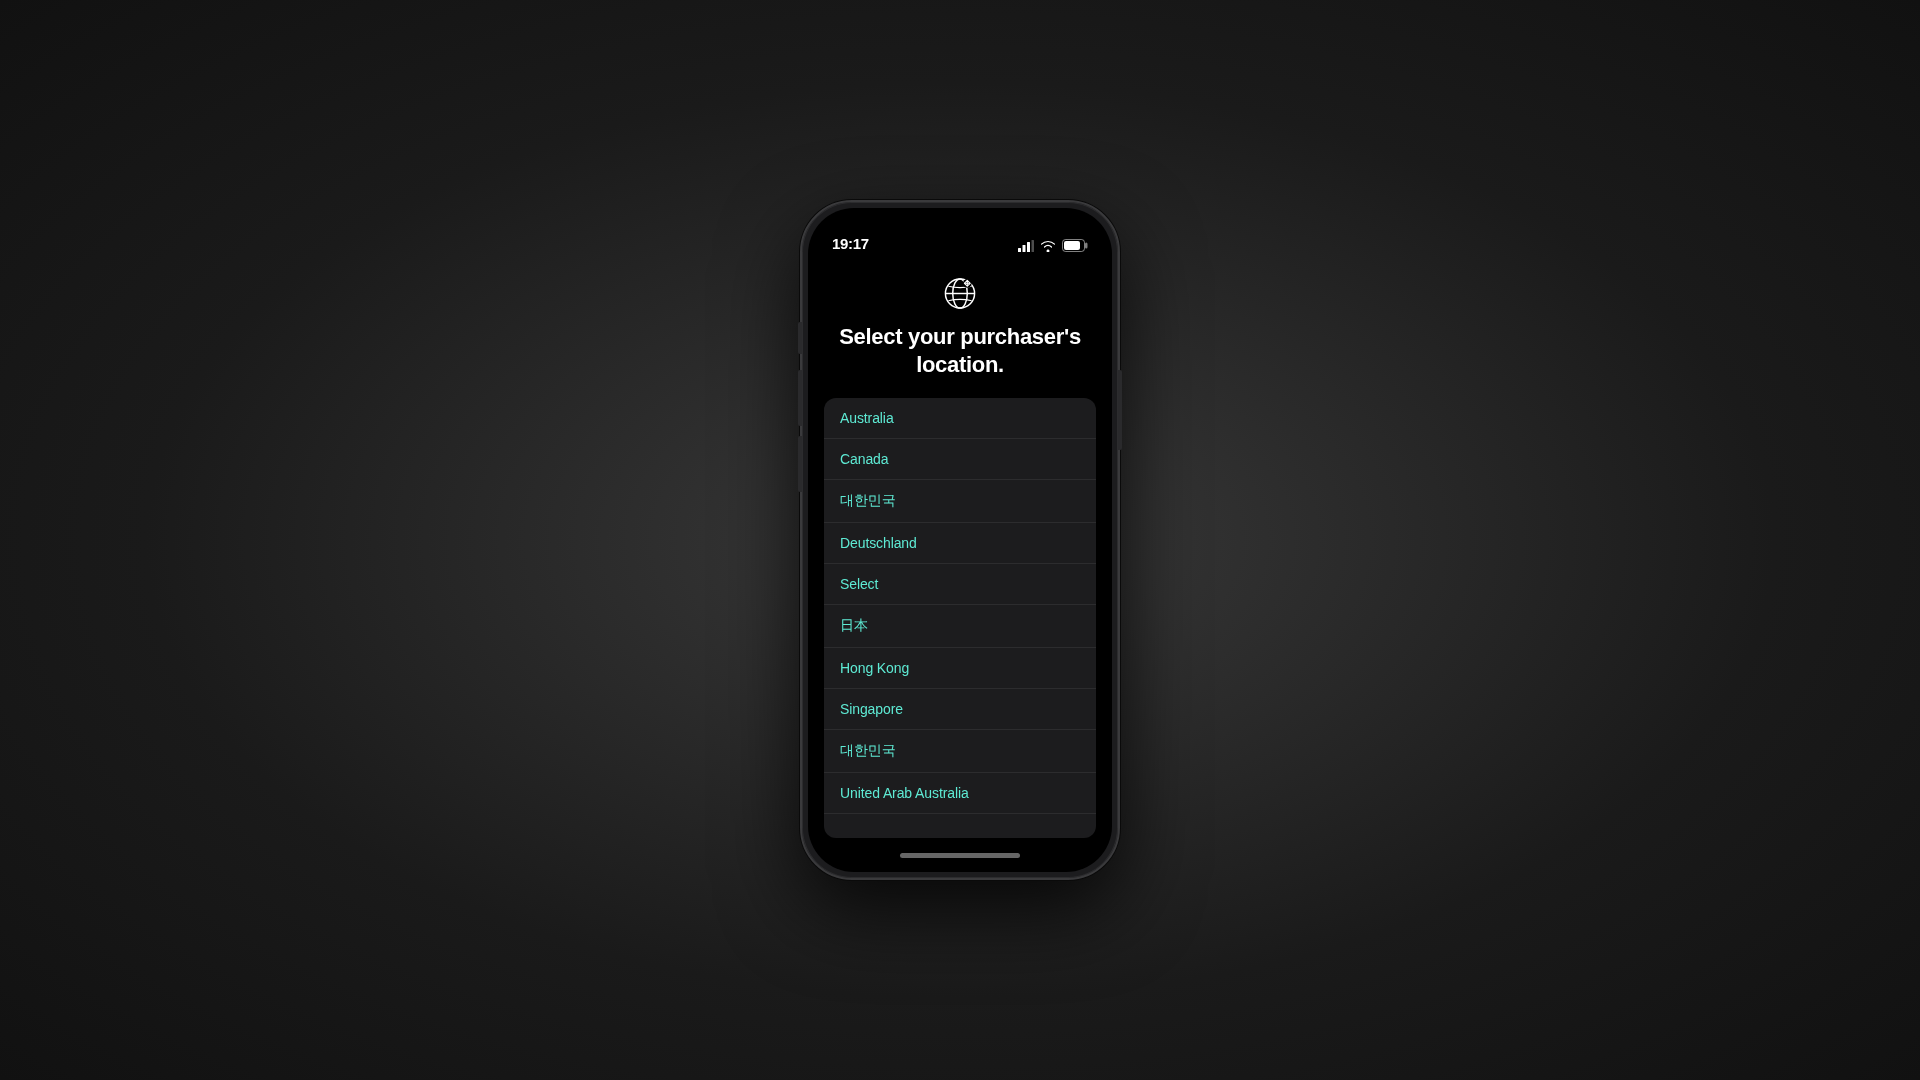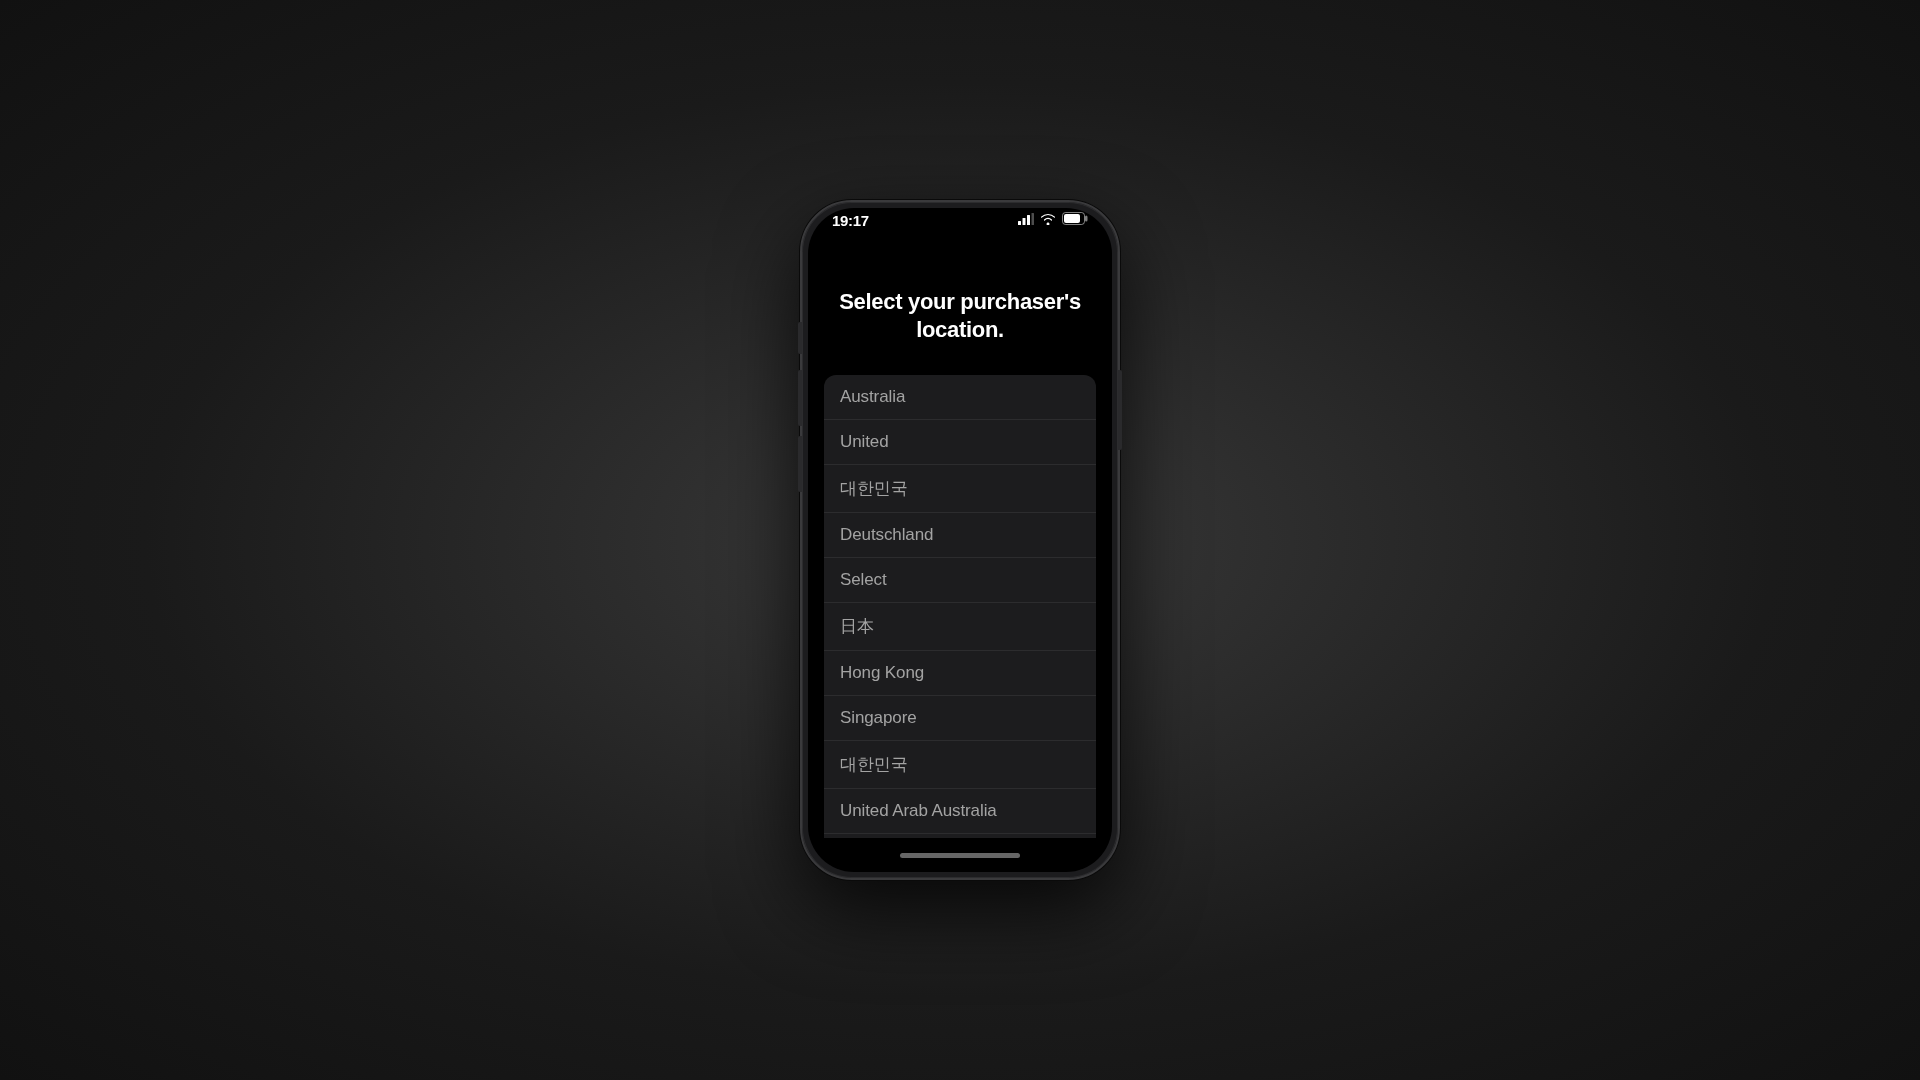--- a/index.html
+++ b/index.html
@@ -94,21 +94,21 @@
       height: 28px;
       background: #000;
       border-radius: 20px;
       z-index: 10;
     }
 
     
     .status-bar {
       height: 52px;
       display: flex;
-      align-items: flex-start;
+      align-items: flex-end;
       padding: 4px 24px 8px;
       justify-content: space-between;
       flex-shrink: 0;
     }
 
     .status-time {
       font-size: 15px;
       font-weight: 600;
       color: #fff;
       letter-spacing: -0.3px;
@@ -139,21 +139,21 @@
       height: 48px;
       margin-bottom: 12px;
     }
 
     .title {
       font-size: 22px;
       font-weight: 700;
       color: #fff;
       text-align: center;
       line-height: 1.25;
-      margin-bottom: 32px;
+      margin-bottom: 20px;
       letter-spacing: -0.3px;
     }
 
     .country-list {
       width: 100%;
       background: #1c1c1e;
       border-radius: 12px;
       overflow: hidden;
       flex-shrink: 0;
     }
@@ -164,22 +164,22 @@
       padding: 12px 16px;
       border-bottom: 1px solid #2c2c2e;
       cursor: pointer;
     }
 
     .country-item:last-child {
       border-bottom: none;
     }
 
     .country-name {
-      font-size: 17px;
-      color: #a3a3a3;
+      font-size: 14px;
+      color: #5eead4;
       letter-spacing: -0.1px;
     }
 
     
     .home-indicator {
       height: 34px;
       display: flex;
       align-items: center;
       justify-content: center;
       flex-shrink: 0;
@@ -244,21 +244,21 @@
       </svg>
 
       <div class="title">Select your purchaser's
 location.</div>
 
       <div class="country-list">
       <div class="country-item">
             <span class="country-name">Australia</span>
           </div>
           <div class="country-item">
-            <span class="country-name">United</span>
+            <span class="country-name">Canada</span>
           </div>
           <div class="country-item">
             <span class="country-name">대한민국</span>
           </div>
           <div class="country-item">
             <span class="country-name">Deutschland</span>
           </div>
           <div class="country-item">
             <span class="country-name">Select</span>
           </div>

